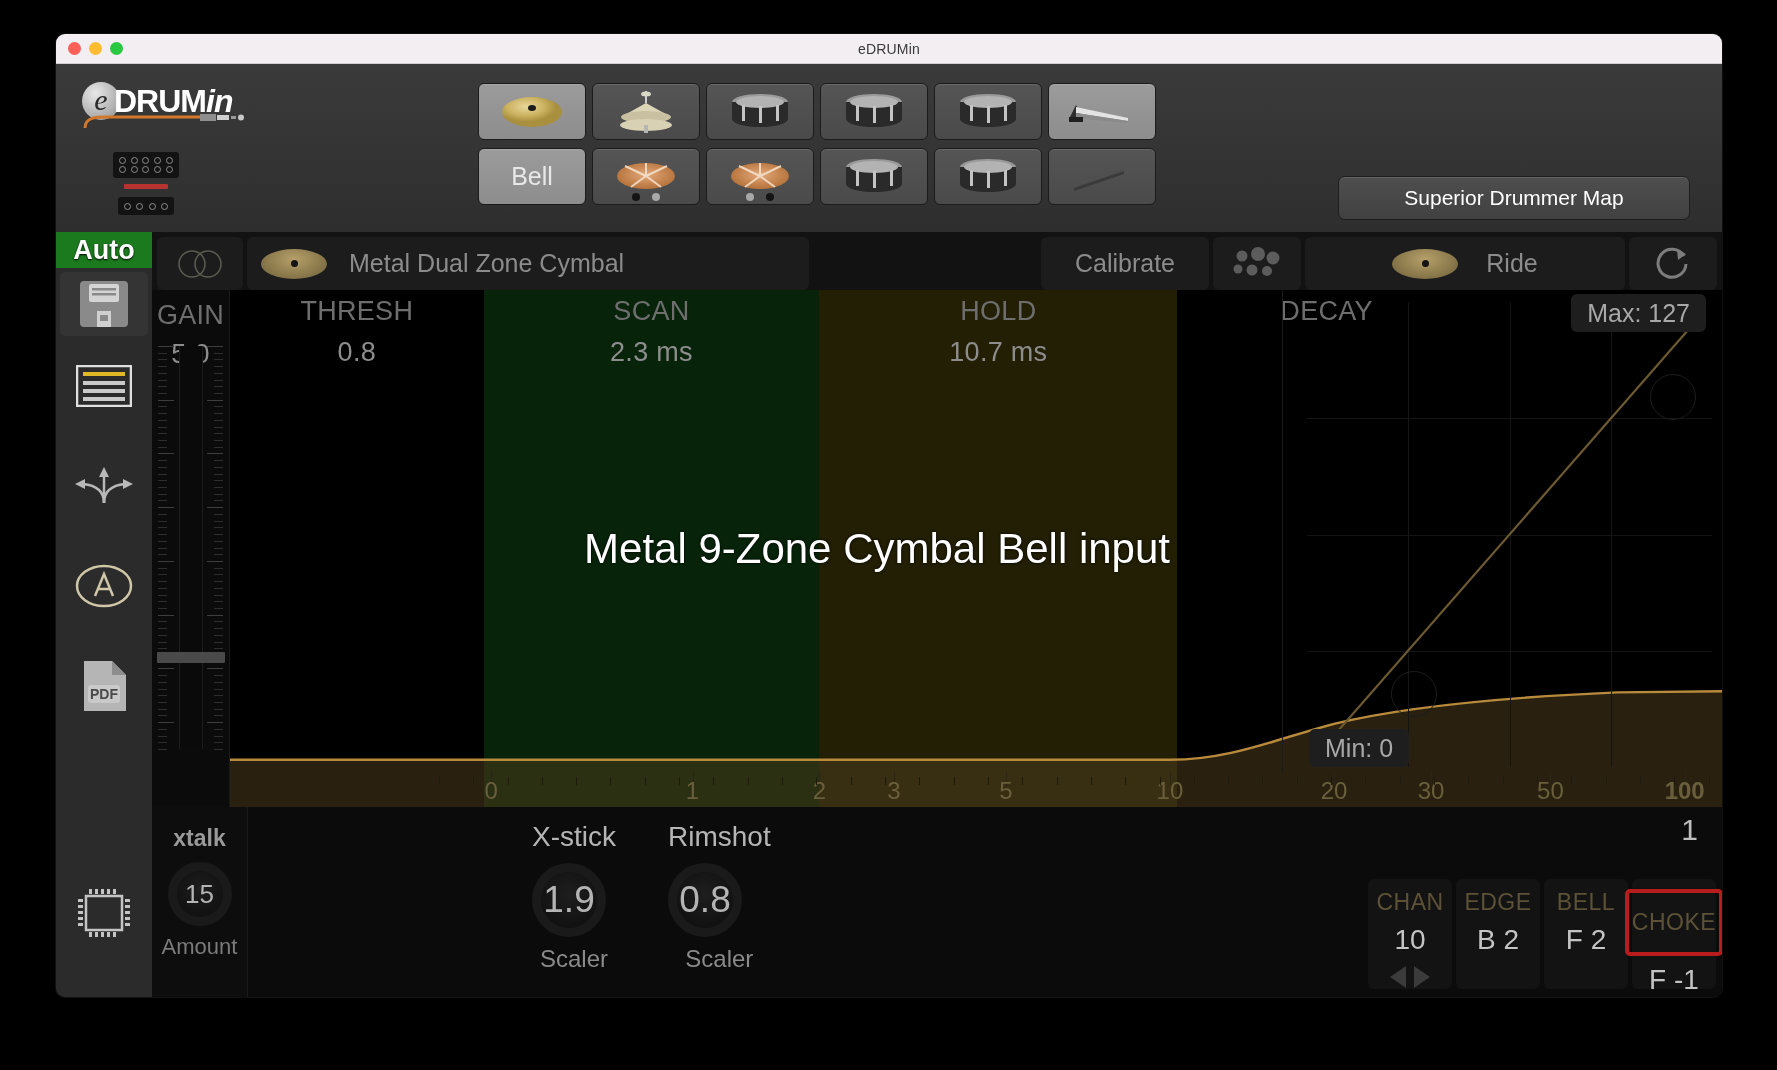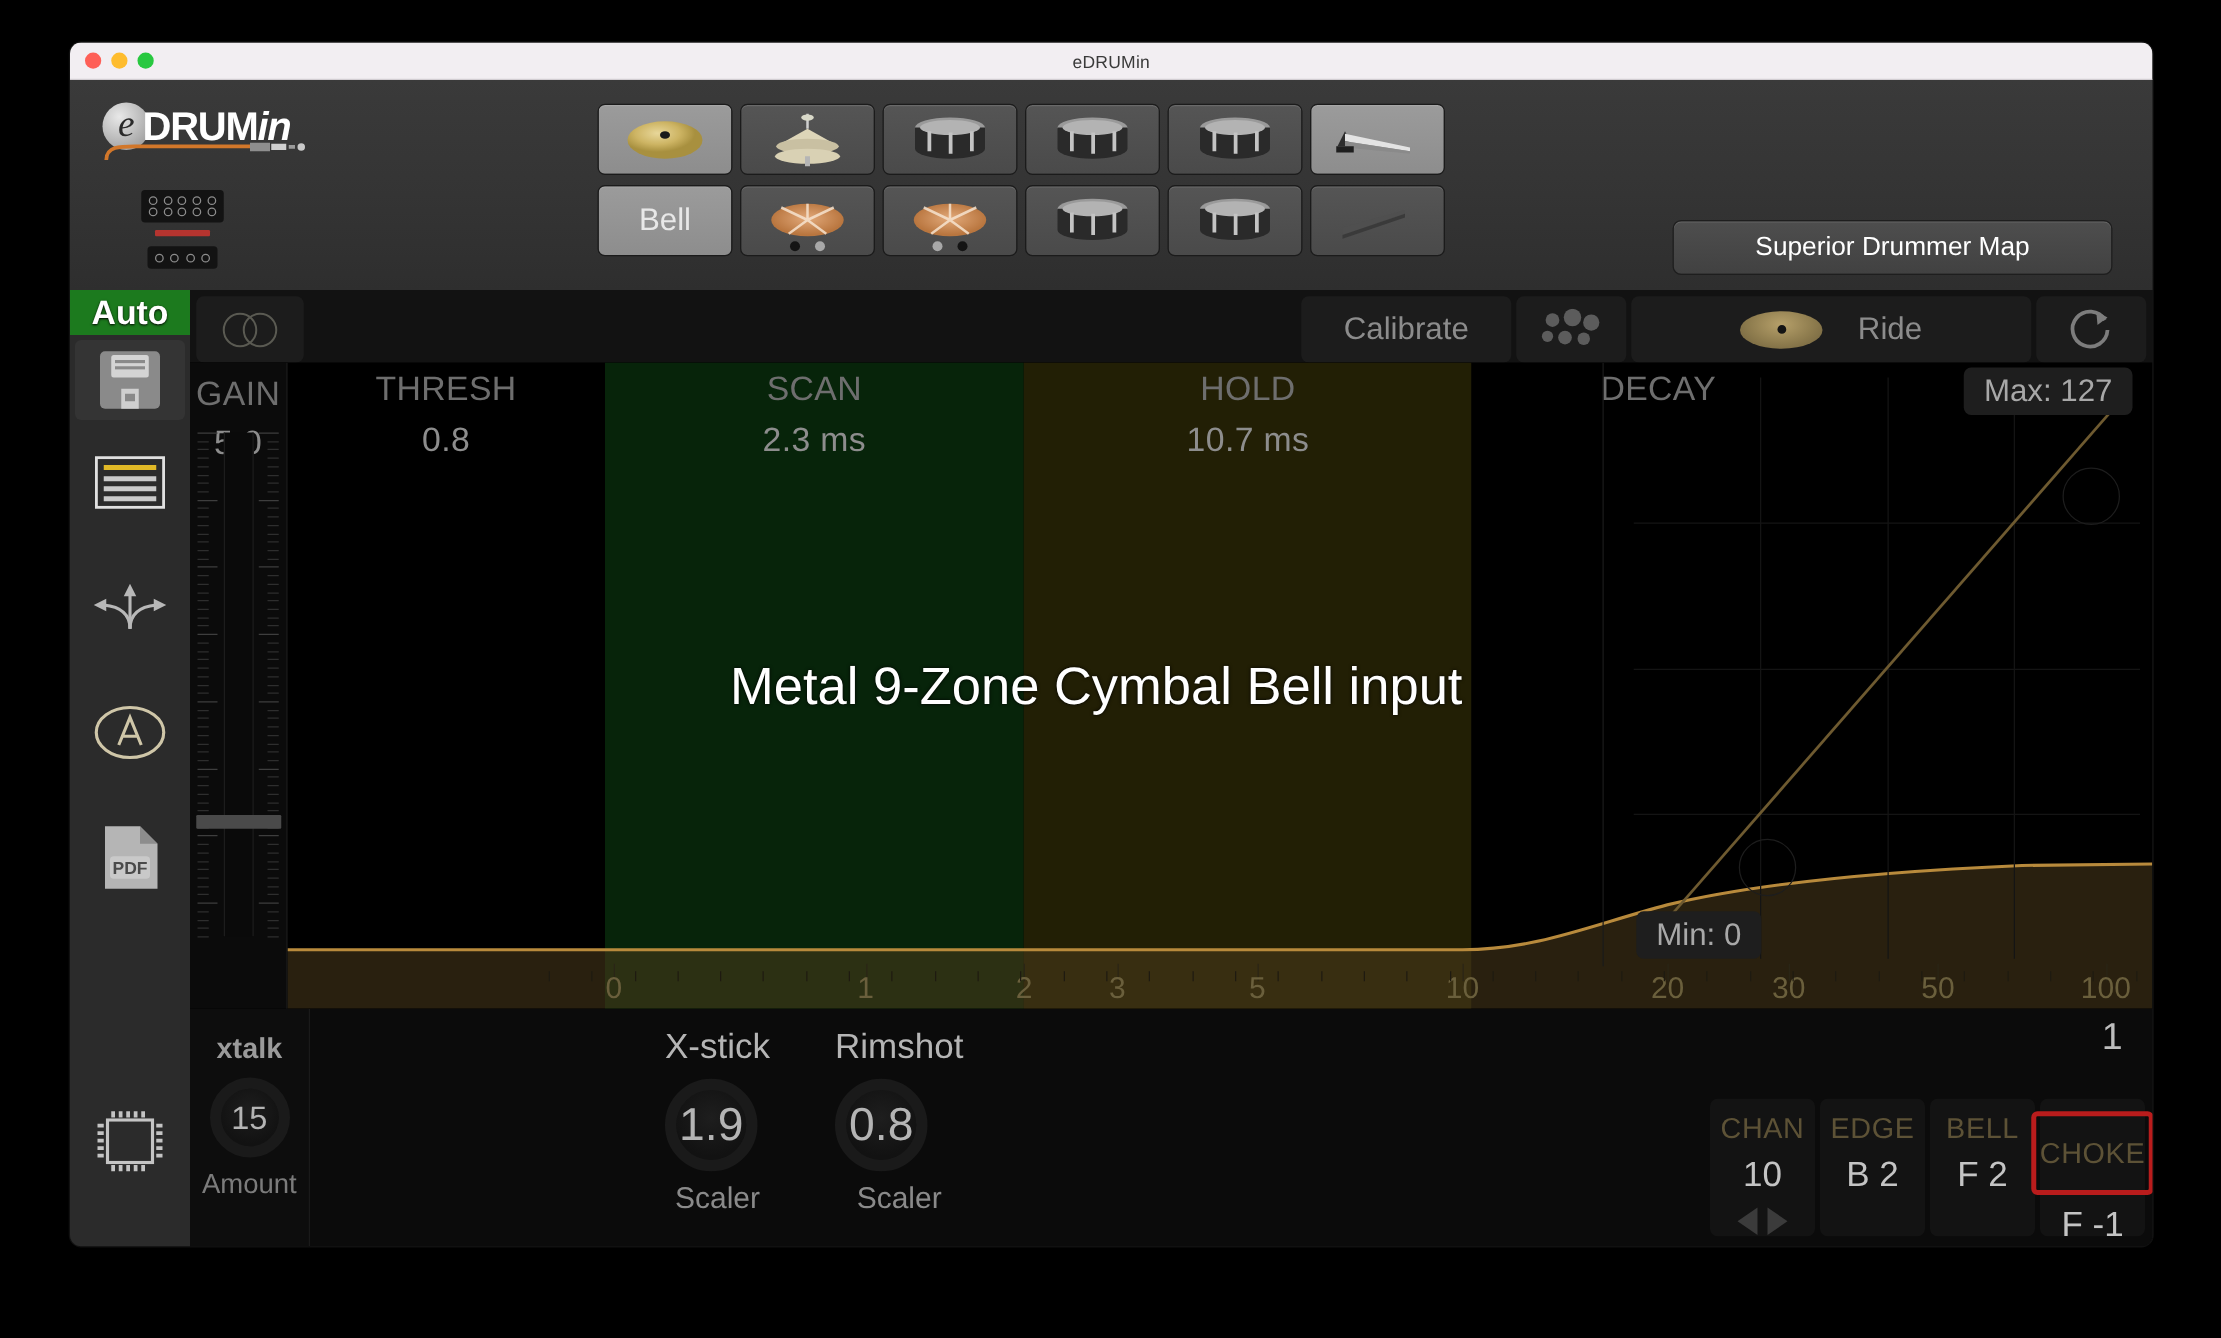--- a/index.html
+++ b/index.html
@@ -544,20 +544,24 @@
     </div>
 
     <div class="main">
 
       <div class="toolbar">
         <div class="tb tb-venn">
           <svg width="56" height="30" viewBox="0 0 56 30">
             <circle cx="20" cy="15" r="13" fill="none" stroke="#5a5a52" stroke-width="1.6"></circle>
             <circle cx="36" cy="15" r="13" fill="none" stroke="#5a5a52" stroke-width="1.6"></circle>
           </svg>
+        </div>
+        <div class="tb tb-name">
+          <span class="cymbal-ico"></span>
+          <span>Metal Dual Zone Cymbal</span>
         </div>
         <div class="tb tb-gap"></div>
         <div class="tb tb-cal">Calibrate</div>
         <div class="tb tb-dots">
           <svg width="58" height="34" viewBox="0 0 58 34">
             <g fill="#5c5c5c">
               <circle cx="14" cy="9" r="5.5"></circle>
                 <circle cx="30" cy="7" r="7"></circle>
               <circle cx="45" cy="11" r="6.5"></circle>
                 <circle cx="10" cy="22" r="4.5"></circle>
@@ -737,21 +741,21 @@
               <div class="tick" style="left: 52%;">5</div>
               <div class="gridline" style="left: 63%;"></div>
               <div class="tick" style="left: 63%;">10</div>
               <div class="gridline" style="left: 74%;"></div>
               <div class="tick" style="left: 74%;">20</div>
               <div class="gridline" style="left: 80.5%;"></div>
               <div class="tick" style="left: 80.5%;">30</div>
               <div class="gridline" style="left: 88.5%;"></div>
               <div class="tick" style="left: 88.5%; margin-top: 40px;">50</div>
               <div class="gridline" style="left: 97.5%;"></div>
-              <div class="tick" style="left: 97.5%;">100</div>
+              <div class="tick" style="left: 97.5%; font-weight: bold;">100</div>
               <div class="gridline" style="left: 14%; height: 8px; background: rgb(30, 26, 16);"></div>
               <div class="gridline" style="left: 16.3%; height: 8px; background: rgb(30, 26, 16);"></div>
               <div class="gridline" style="left: 18.6%; height: 8px; background: rgb(30, 26, 16);"></div>
               <div class="gridline" style="left: 20.9%; height: 8px; background: rgb(30, 26, 16);"></div>
               <div class="gridline" style="left: 23.2%; height: 8px; background: rgb(30, 26, 16);"></div>
               <div class="gridline" style="left: 25.5%; height: 8px; background: rgb(30, 26, 16);"></div>
               <div class="gridline" style="left: 27.8%; height: 8px; background: rgb(30, 26, 16);"></div>
               <div class="gridline" style="left: 30.1%; height: 8px; background: rgb(30, 26, 16);"></div>
               <div class="gridline" style="left: 32.4%; height: 8px; background: rgb(30, 26, 16);"></div>
               <div class="gridline" style="left: 34.7%; height: 8px; background: rgb(30, 26, 16);"></div>

